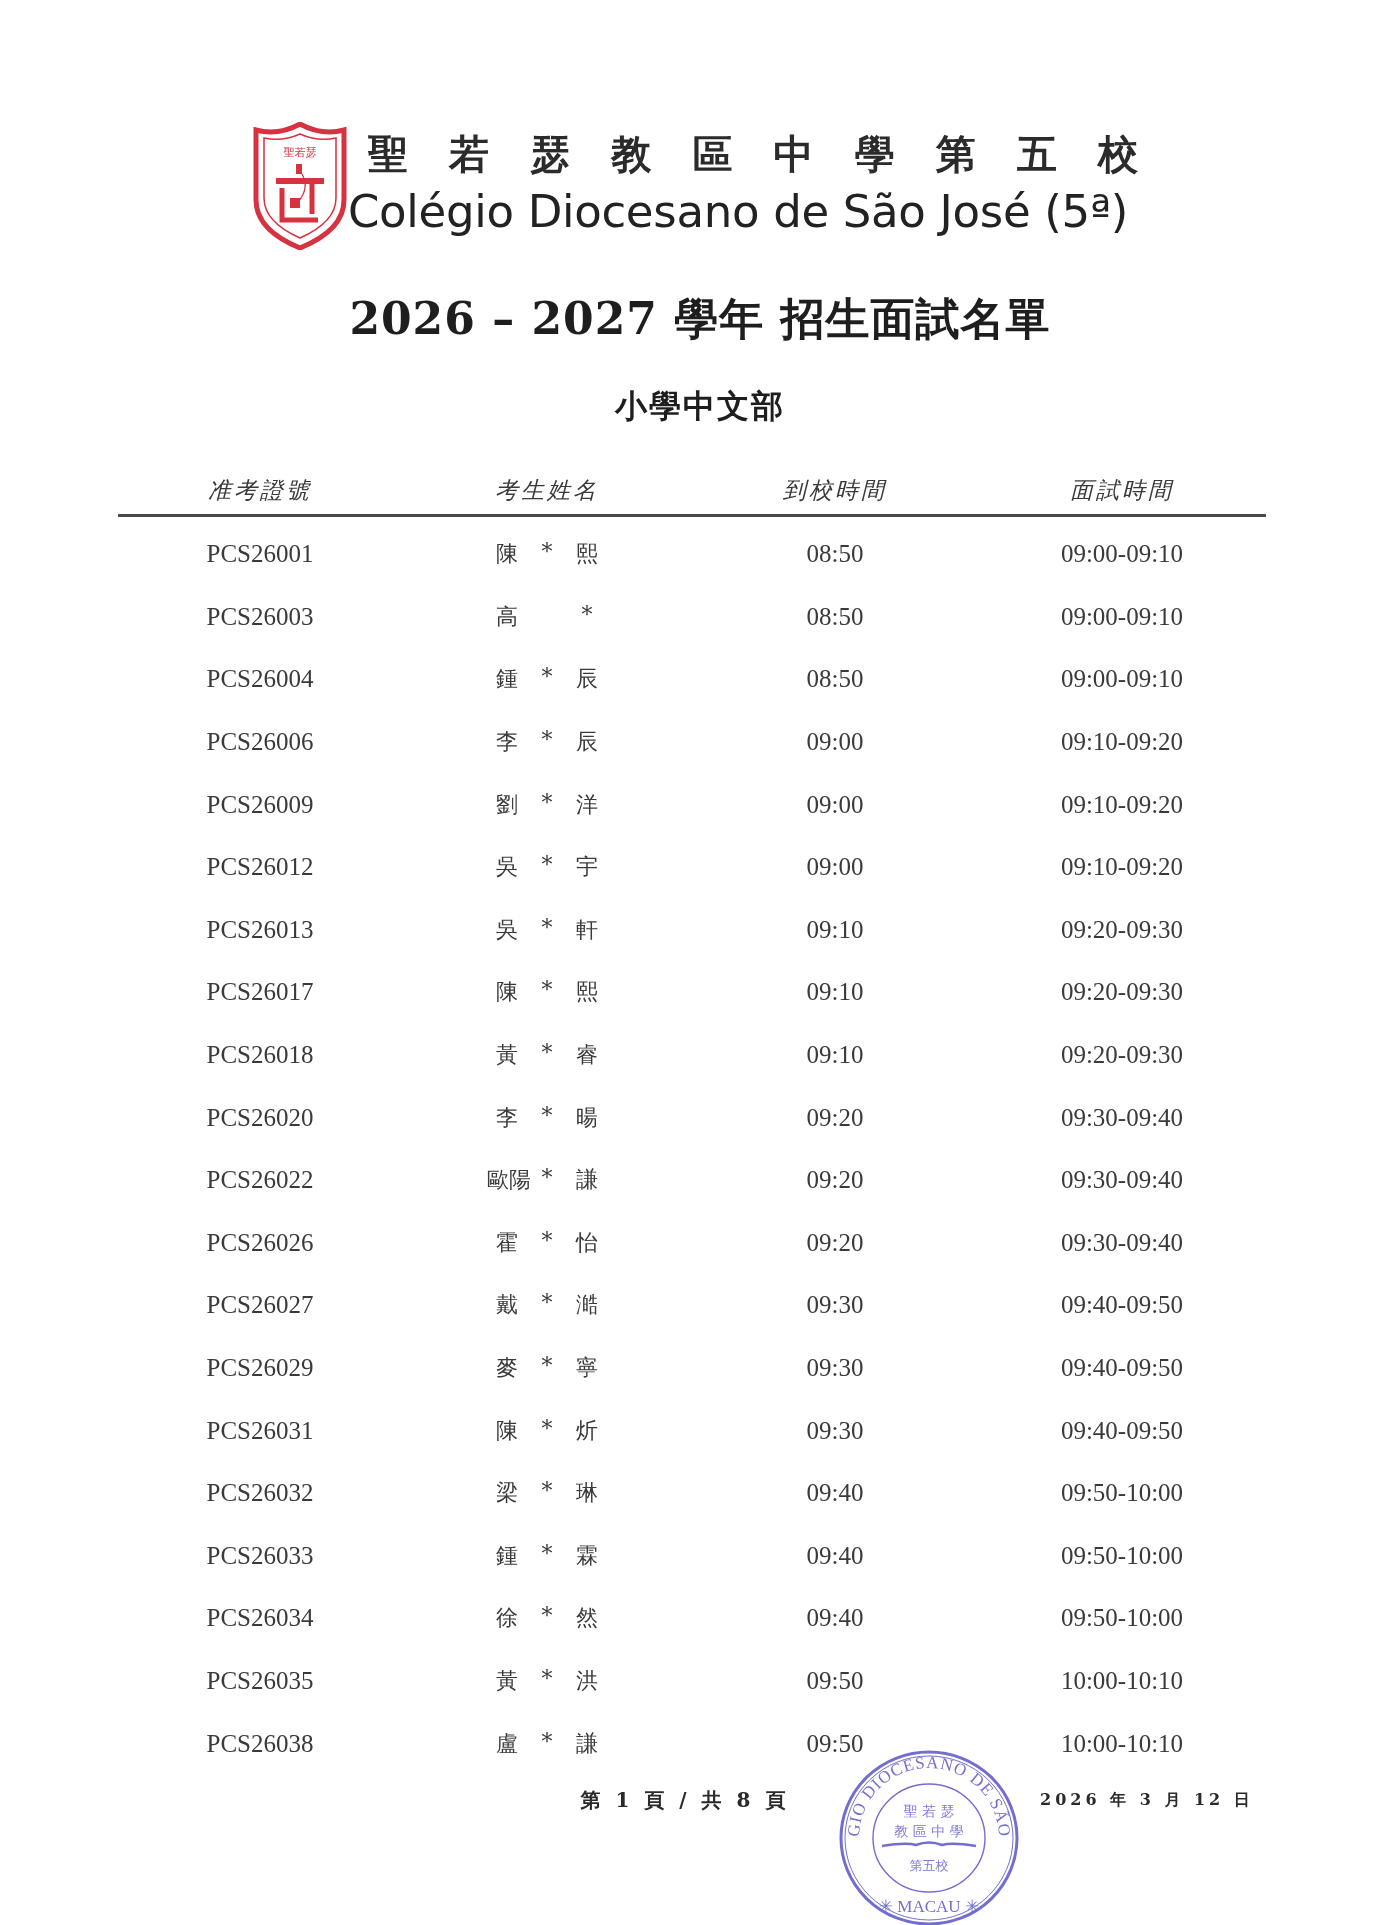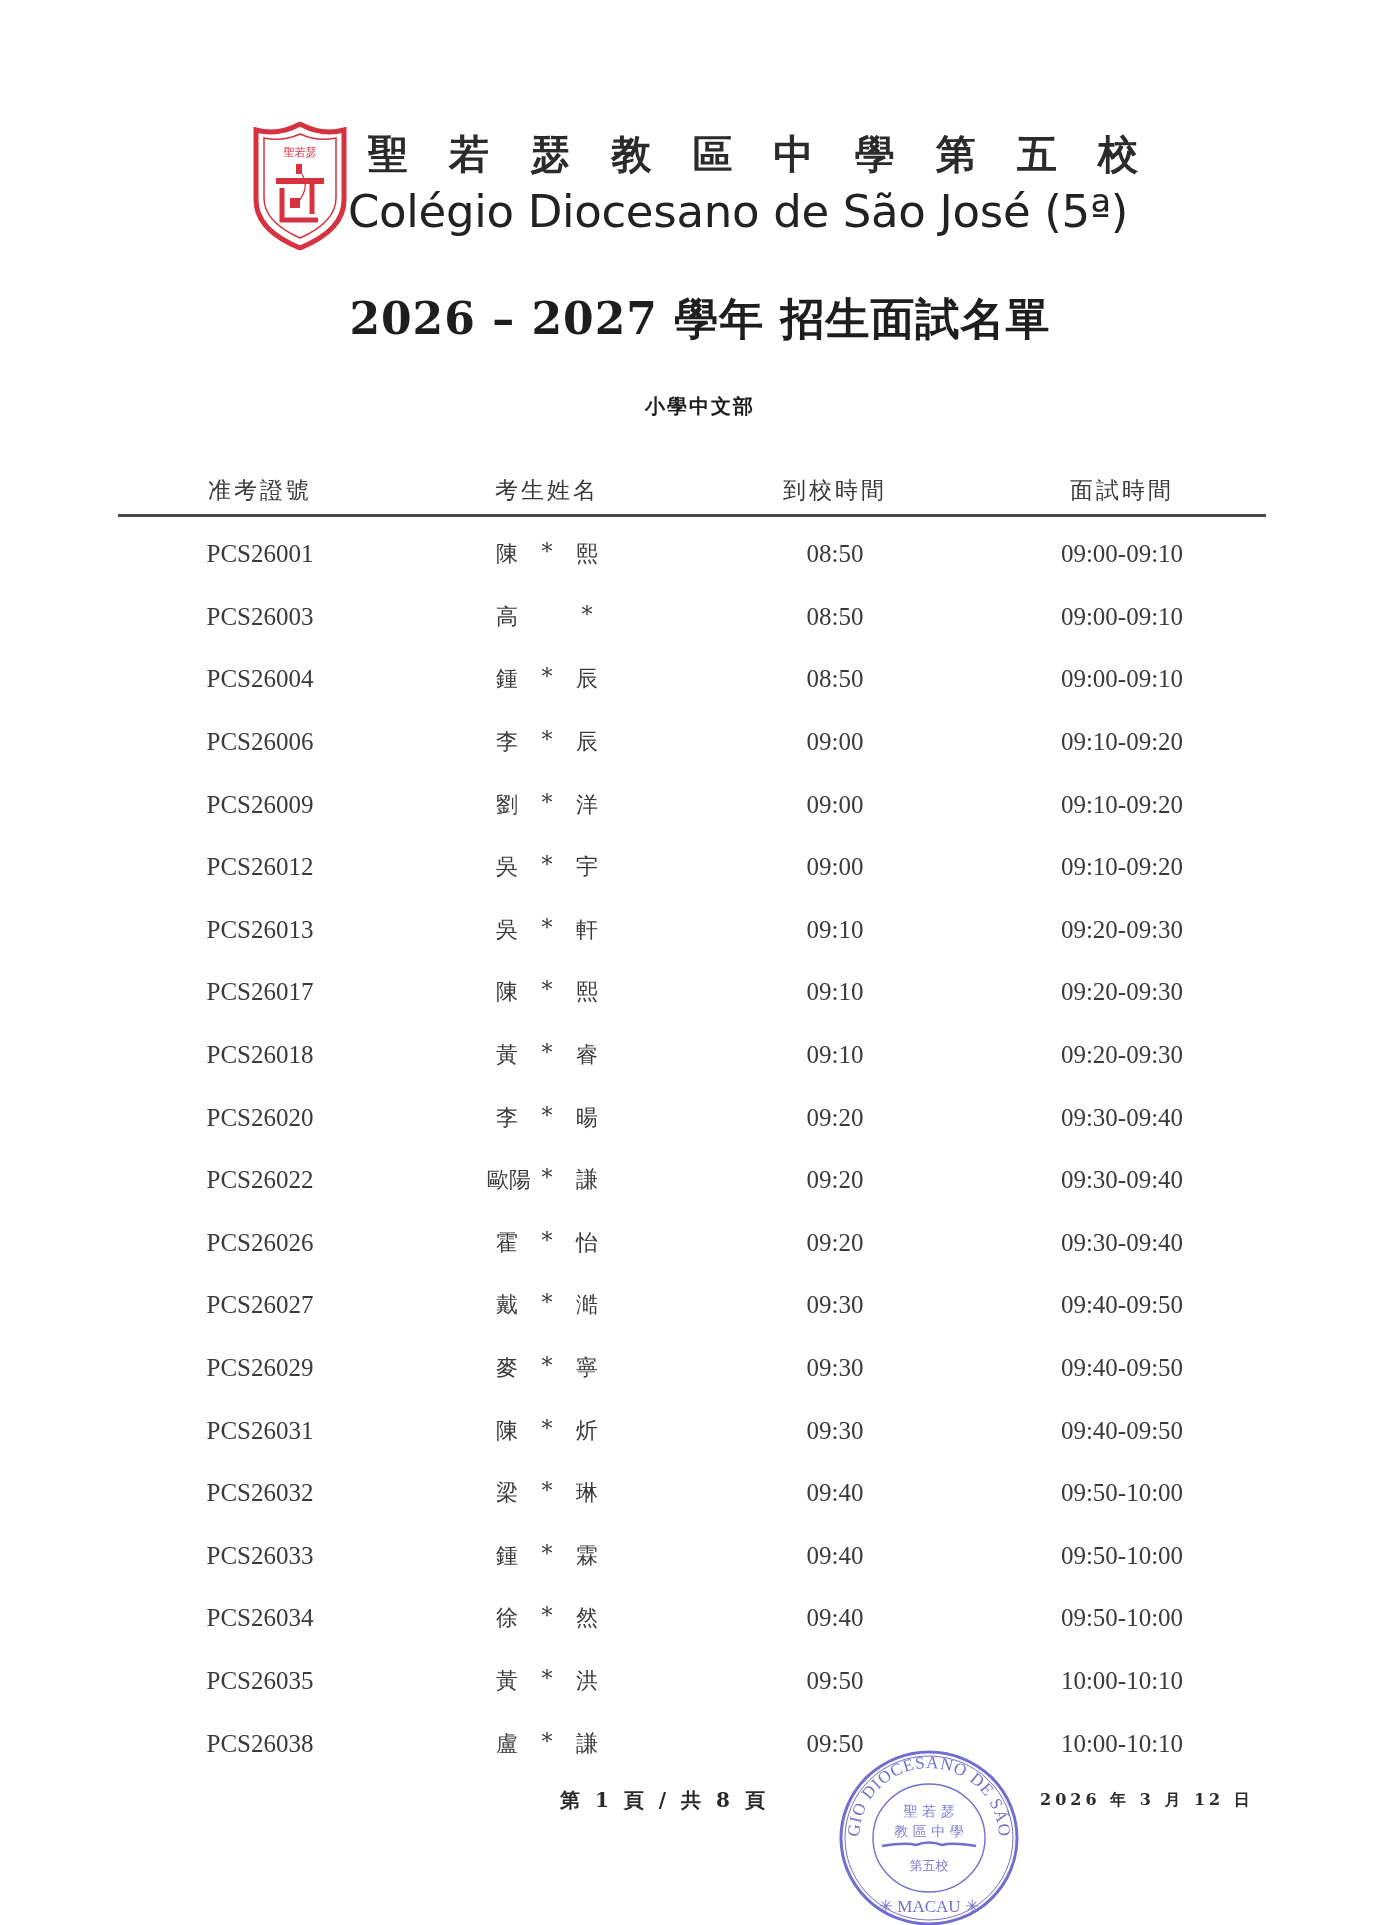--- a/index.html
+++ b/index.html
@@ -60,21 +60,21 @@
       color: #1e1e1e;
       letter-spacing: 1px;
     }
     .doc-subtitle {
       left: 0;
       top: 384px;
       width: 1400px;
       text-align: center;
       font-family: "DejaVu Serif", "Liberation Serif", serif;
       font-weight: bold;
-      font-size: 20px;
+      font-size: 32px;
       line-height: 44px;
       color: #1e1e1e;
       letter-spacing: 2px;
     }
 
     
     .table {
       left: 118px;
       top: 466px;
       width: 1148px;
@@ -82,20 +82,21 @@
     .thead {
       display: grid;
       grid-template-columns: 284px 290px 286px 288px;
       height: 48px;
       align-items: center;
       border-bottom: 3px solid #4a4a4a;
       font-family: "DejaVu Serif", "Liberation Serif", serif;
       font-size: 23px;
       color: #3a3a3a;
       letter-spacing: 3px;
+      font-style: italic;
     }
     .thead > div { text-align: center; }
     .tbody { margin-top: 0; }
     .row {
       display: grid;
       grid-template-columns: 284px 290px 286px 288px;
       height: 62.6px;
       align-items: center;
       font-size: 25px;
       color: #3a3a3a;
@@ -114,21 +115,21 @@
       text-align: center;
     }
     .name-inner span { display: block; }
     .row:first-child { margin-top: 6px; }
 
     
     .footer-page {
       left: 560px;
       top: 1784px;
       width: 250px;
-      text-align: left;
+      text-align: center;
       font-family: "DejaVu Serif", "Liberation Serif", serif;
       font-weight: bold;
       font-size: 20px;
       line-height: 32px;
       color: #2a2a2a;
       letter-spacing: 4px;
       white-space: nowrap;
     }
     .footer-date {
       left: 1040px;

